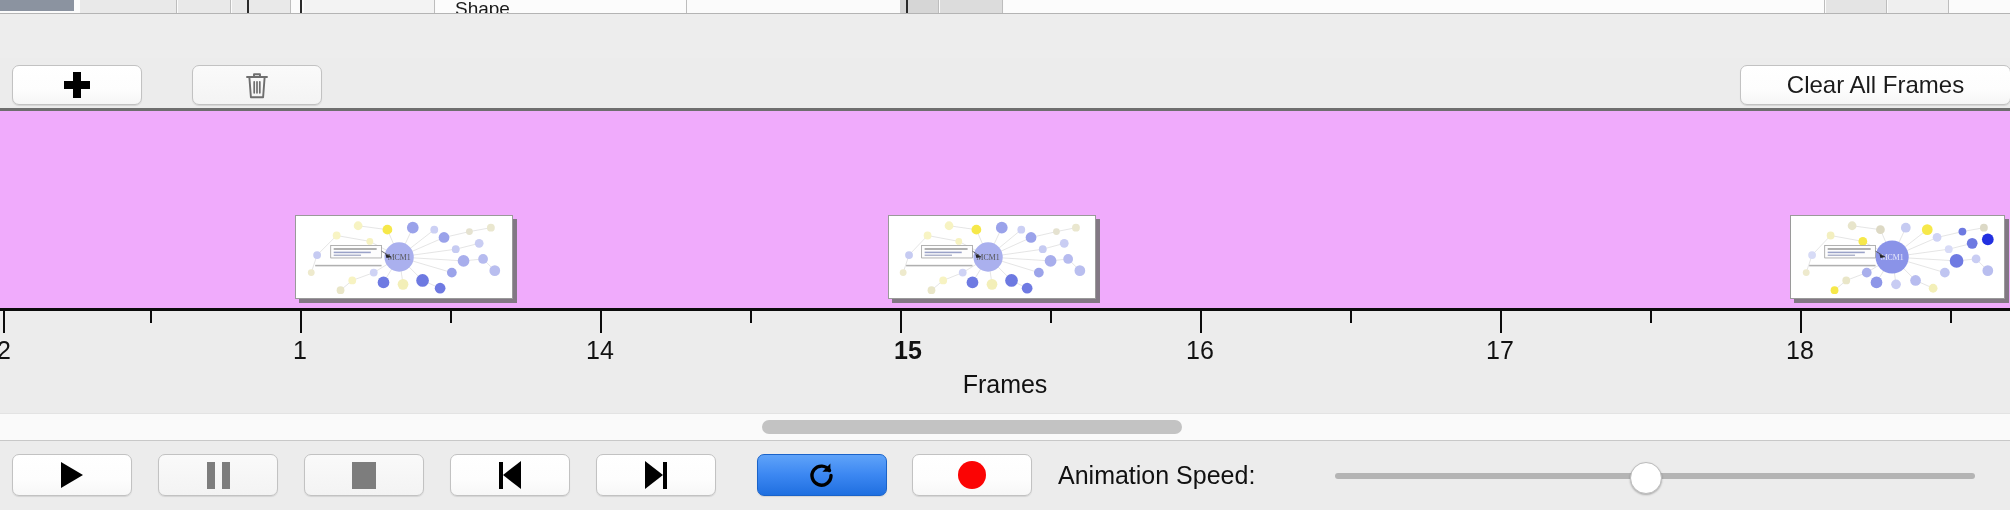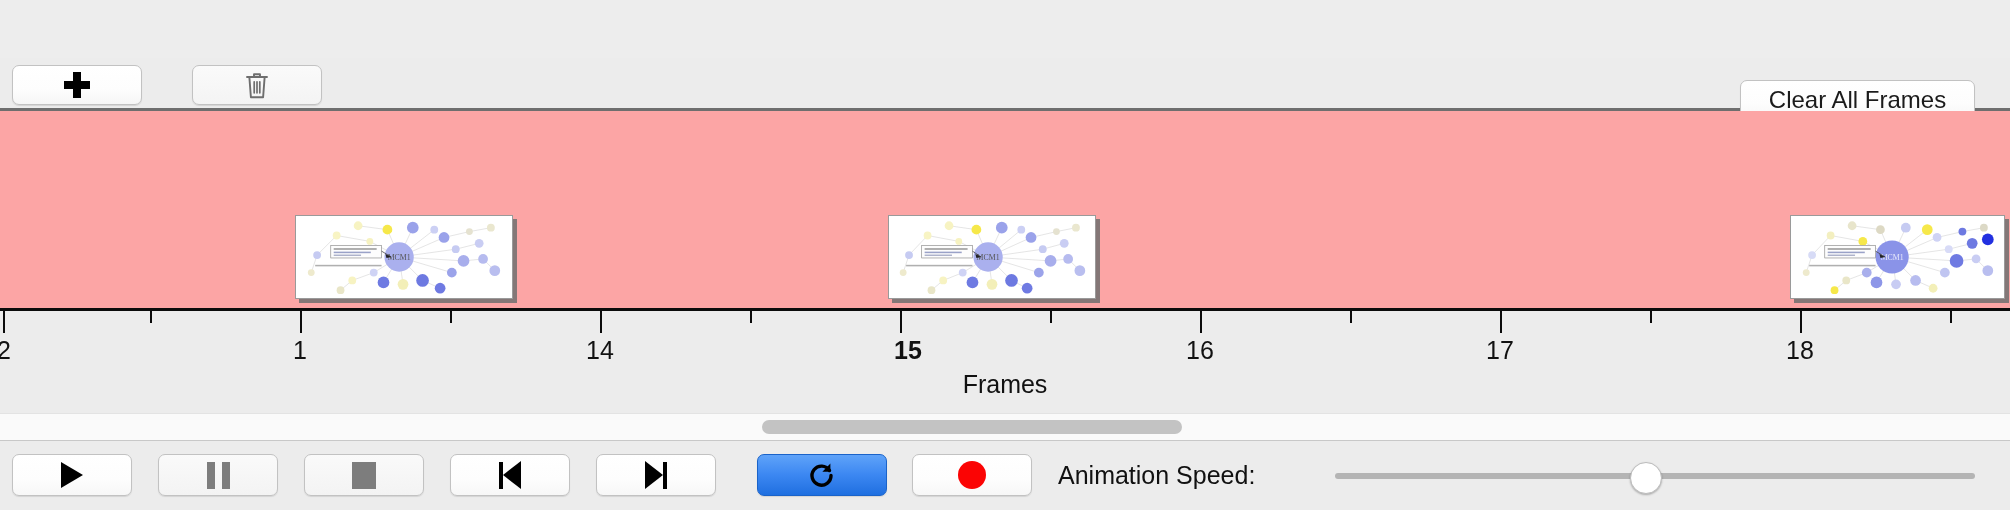--- a/index.html
+++ b/index.html
@@ -91,39 +91,39 @@
     background: linear-gradient(to bottom, #ffffff 0%, #fdfdfd 60%, #f6f6f6 100%);
     box-shadow: 0 1px 1px rgba(0,0,0,.10);
     display: flex; align-items: center; justify-content: center;
     cursor: default;
   }
   .tbtn.flat {
     background: linear-gradient(to bottom, #fafafa 0%, #f4f4f4 100%);
   }
   .btn-add   { left: 12px;  top: 7px; width: 130px; height: 40px; }
   .btn-del   { left: 192px; top: 7px; width: 130px; height: 40px; }
-  .btn-clear { left: 1740px; top: 22px; width: 235px; height: 40px; }
+  .btn-clear { left: 1740px; top: 7px; width: 271px; height: 40px; }
   .btn-clear span { font-size: 24px; color: #1b1b1b; }
 
   .plus-ic {
     position: relative; width: 26px; height: 26px;
   }
   .plus-ic::before, .plus-ic::after {
     content: ""; position: absolute; background: #000;
   }
   .plus-ic::before { left: 9px; top: 0; width: 8px; height: 26px; }
   .plus-ic::after  { left: 0; top: 9px; width: 26px; height: 8px; }
 
   .trash-ic { width: 24px; height: 28px; position: relative; }
 
   
   .timeline {
     position: absolute; left: 0; top: 111px;
     width: 2010px; height: 250px;
-    background: #fca5a5;
+    background: #f0abfc;
     overflow: hidden;
   }
 
   .frame {
     position: absolute;
     box-sizing: border-box;
     background: #ffffff;
     border: 1px solid #9a9a9a;
     box-shadow: 4px 4px 0 rgba(110,110,110,.85);
     overflow: hidden;
@@ -258,20 +258,37 @@
     border-top: 14px solid transparent;
     border-bottom: 14px solid transparent;
   }
   .gl-rec { width: 28px; height: 28px; border-radius: 50%; background: #fb0404; }
 </style>
 </head>
 <body>
 
 <div id="app">
 
+  <div class="bg-strip">
+    <div class="bg-dark"></div>
+    <div class="bg-seg" style="left:80px;  width:96px;"></div>
+    <div class="bg-seg" style="left:178px; width:52px;"></div>
+    <div class="bg-seg" style="left:232px; width:58px;"></div>
+    <div class="bg-tick" style="left:247px;"></div>
+    <div class="bg-tick" style="left:300px;"></div>
+    <div class="bg-seg" style="left:304px; width:130px; background:#f3f3f3;"></div>
+    <div class="bg-seg" style="left:436px; width:250px; background:#fcfcfc;"></div>
+    <div class="bg-word" style="left:455px;">Shape</div>
+    <div class="bg-seg" style="left:900px; width:38px; background:#d6d6d6;"></div>
+    <div class="bg-tick" style="left:906px;"></div>
+    <div class="bg-seg" style="left:940px; width:62px; background:#dcdcdc;"></div>
+    <div class="bg-seg" style="left:1004px; width:820px; background:#fcfcfc;"></div>
+    <div class="bg-seg" style="left:1826px; width:60px; background:#e4e4e4;"></div>
+    <div class="bg-seg" style="left:1888px; width:60px; background:#efefef;"></div>
+  </div>
 
 
   <div class="toolbar">
 
     <div class="tbtn btn-add">
       <span class="plus-ic"></span>
     </div>
 
     <div class="tbtn flat btn-del">
       <span class="trash-ic">

